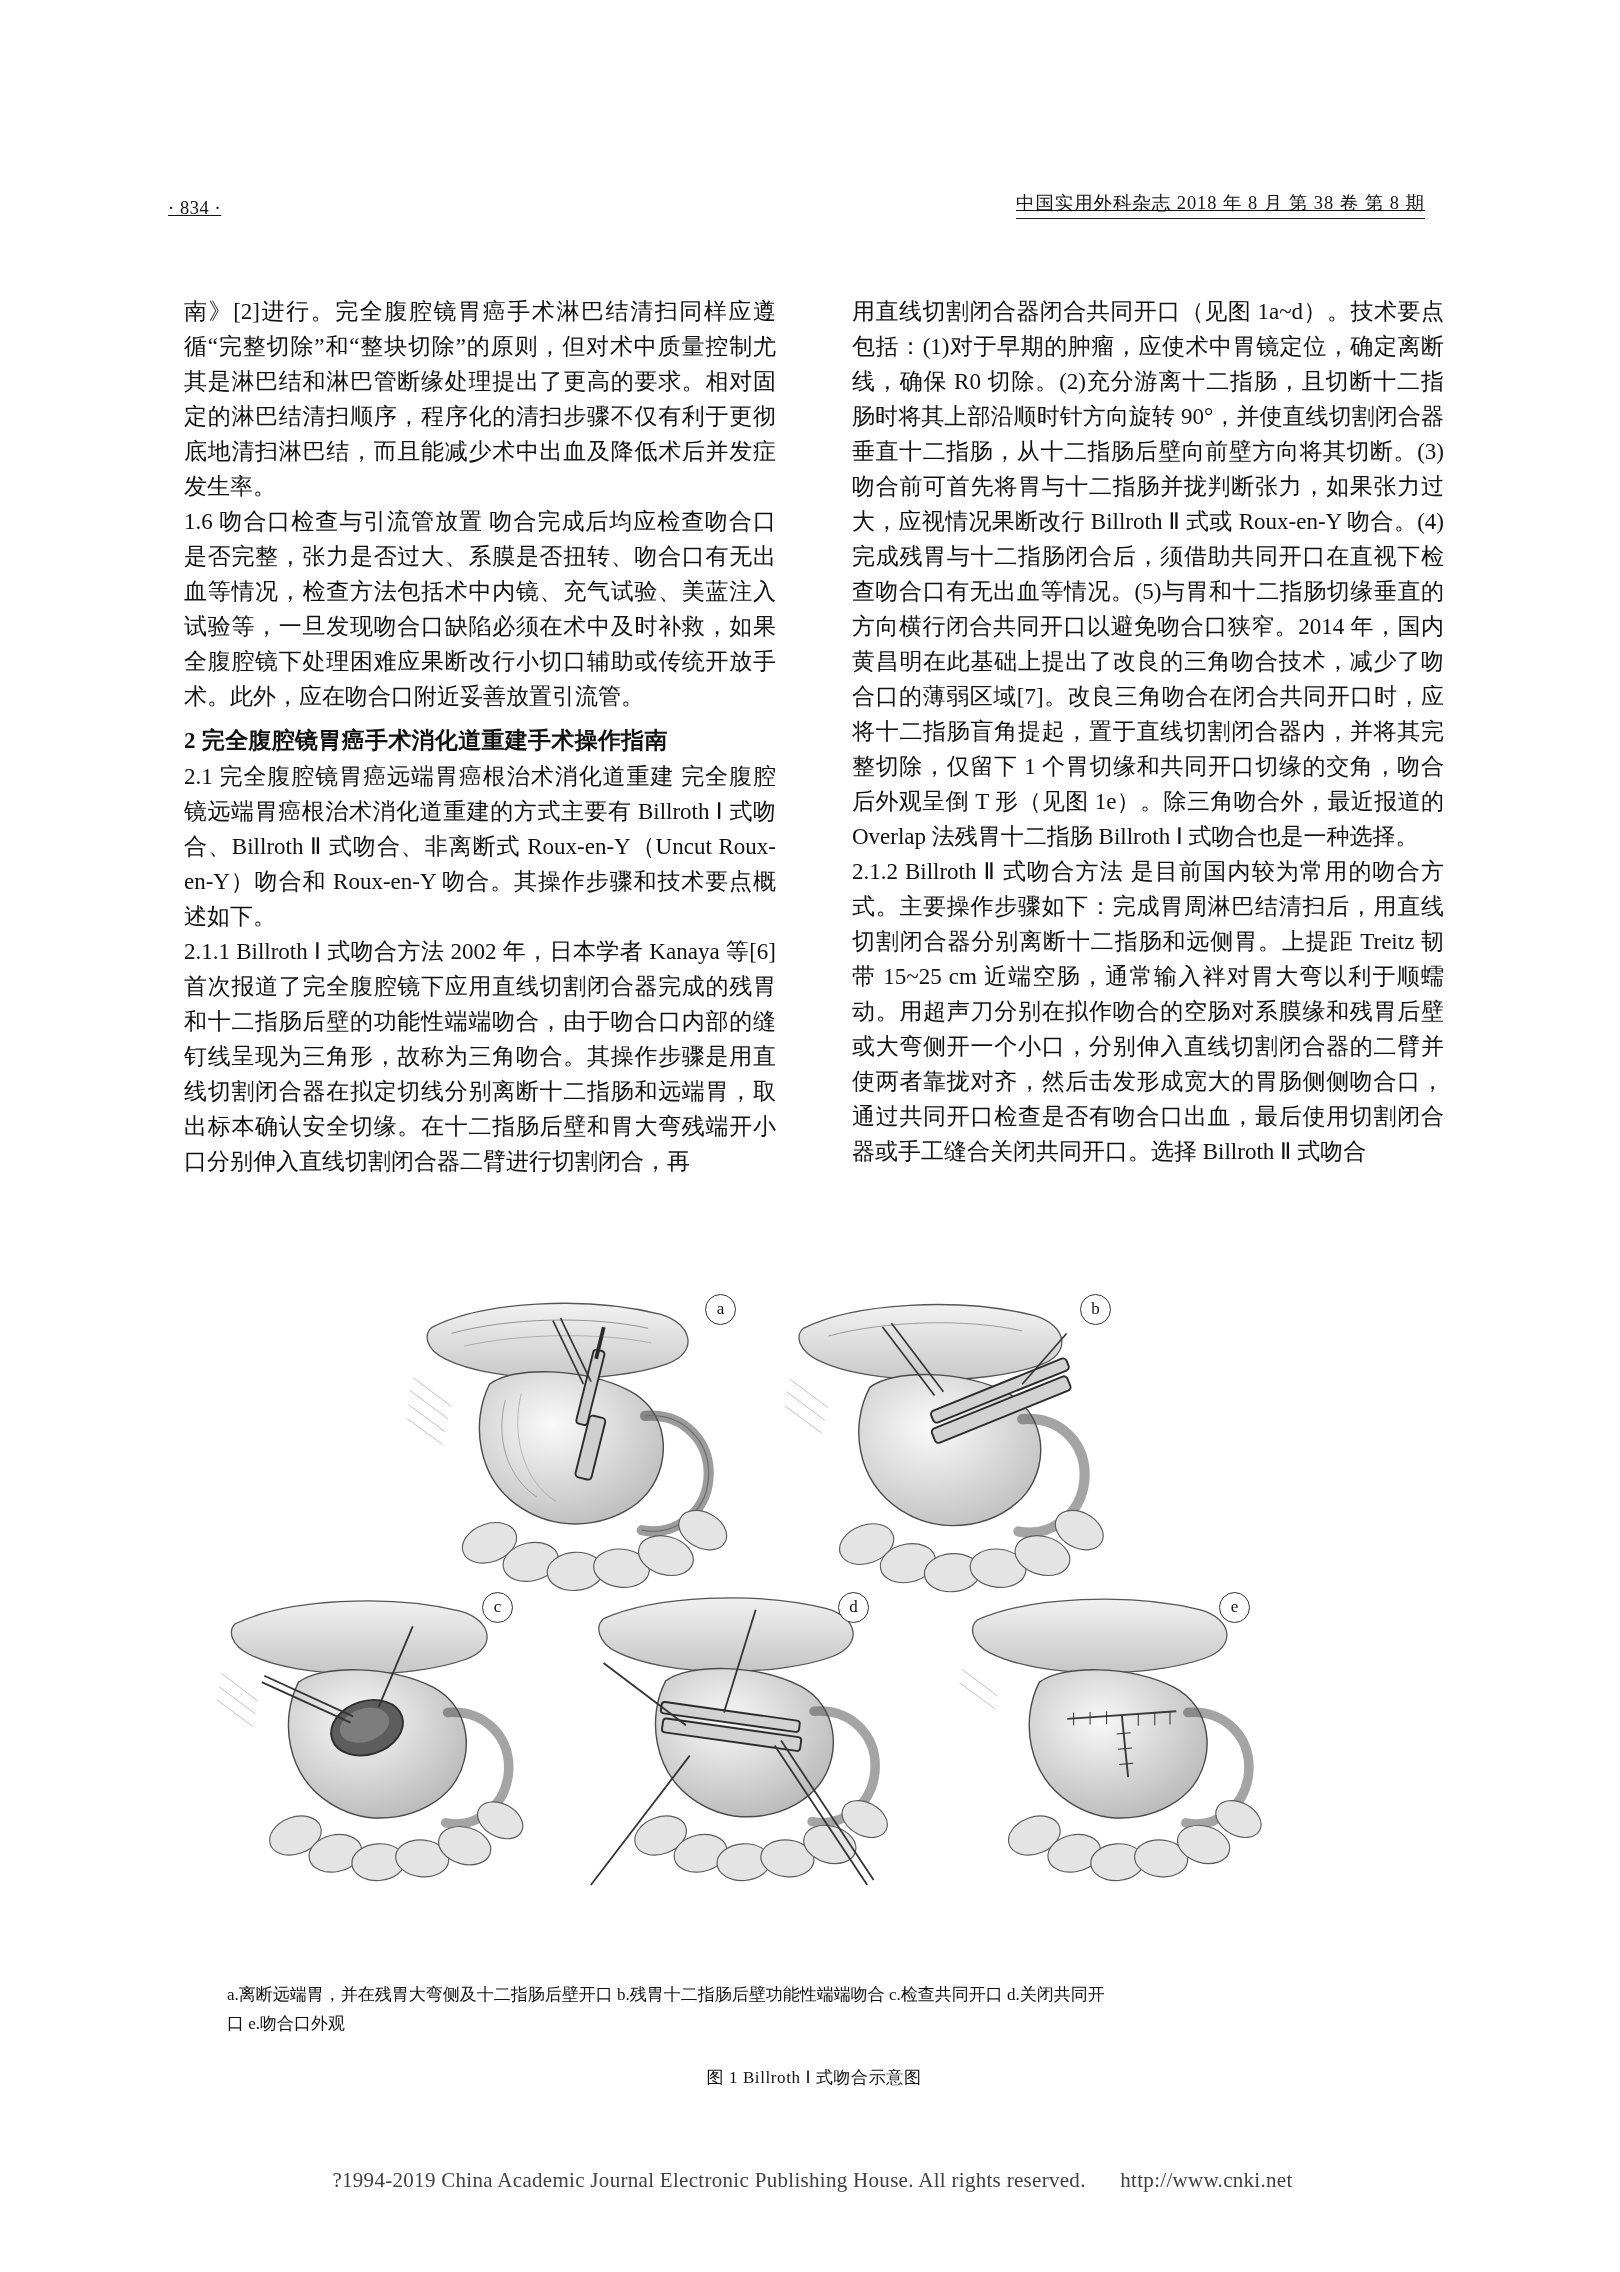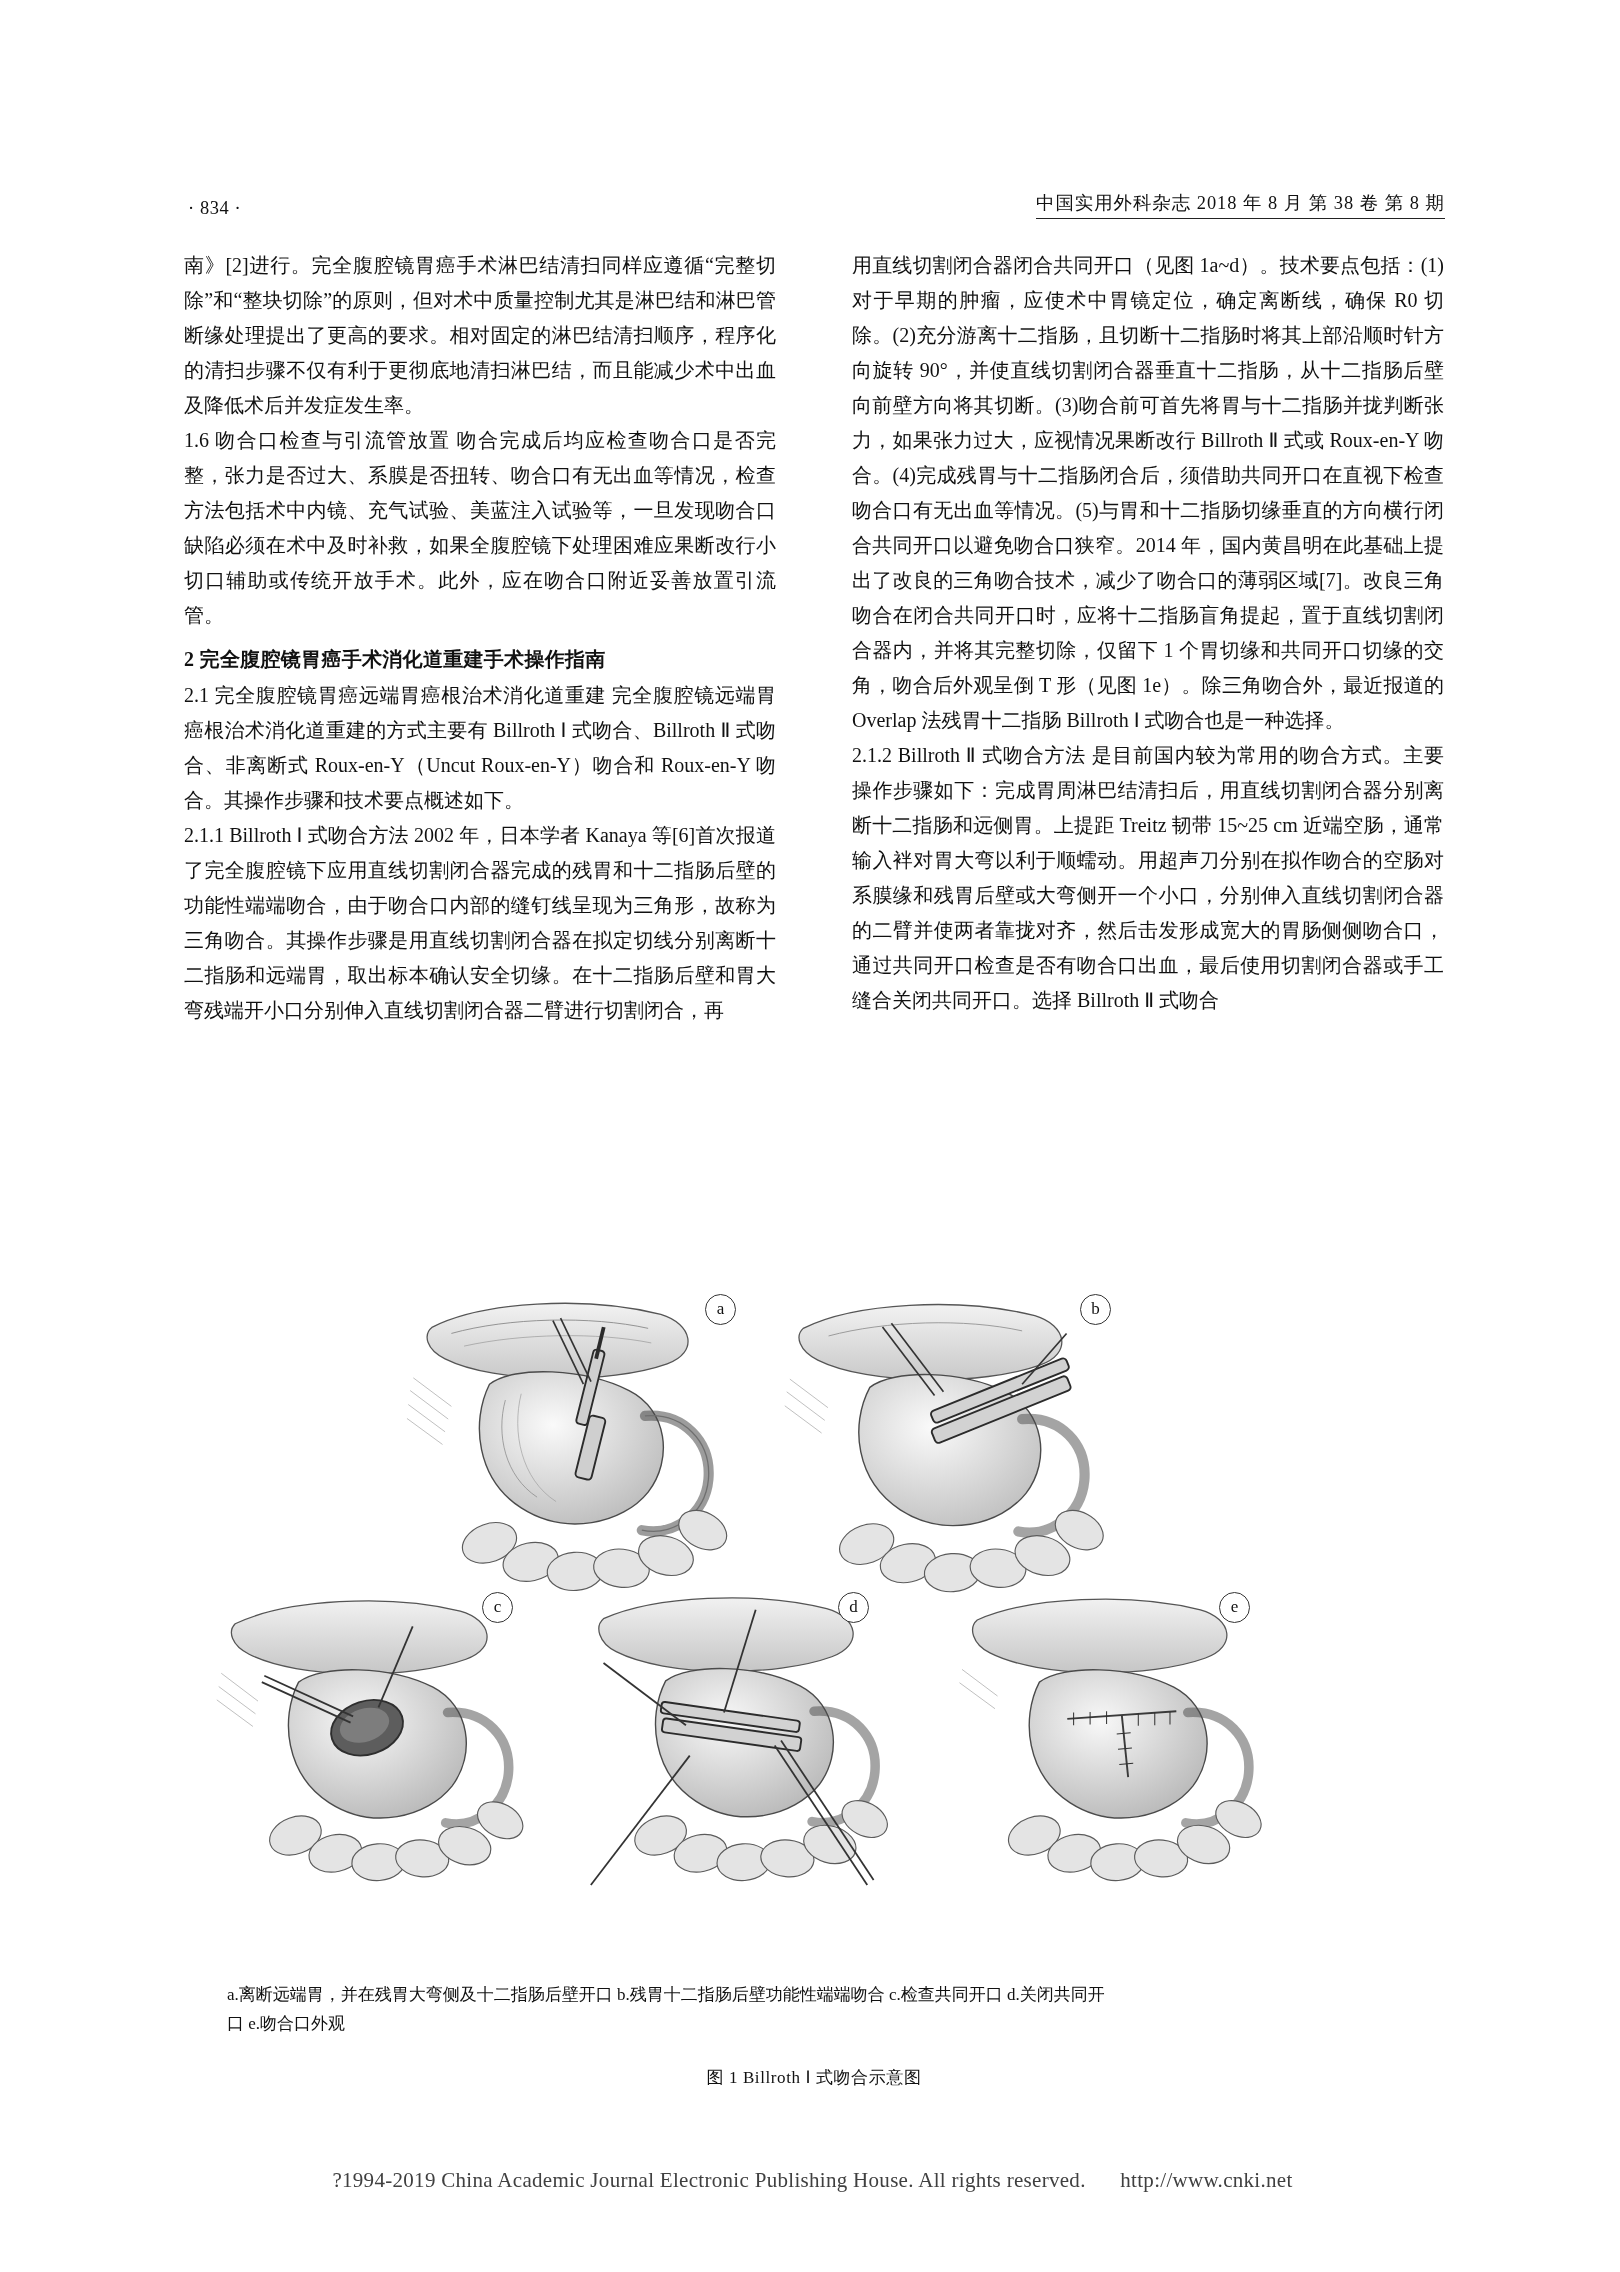--- a/index.html
+++ b/index.html
@@ -17,27 +17,28 @@
   }
   .page {
     position: absolute;
     left: 0; top: 0;
     width: 1620px;
     height: 2273px;
   }
   
   .header {
     position: absolute;
-    left: 188px;
+    left: 168px;
     top: 190px;
     width: 1257px;
     display: flex;
     justify-content: space-between;
     align-items: flex-end;
     font-size: 18.4px;
+    text-decoration: underline;
   }
   .page-num {
     font-family: "Liberation Serif", serif;
     letter-spacing: 0.6px;
   }
   .journal-line {
     border-bottom: 1.3px solid #222;
     padding-bottom: 2.5px;
     letter-spacing: 1px;
   }
@@ -45,24 +46,25 @@
   .columns {
     position: absolute;
     left: 184px;
     top: 248px;
     width: 1260px;
     display: flex;
     gap: 76px;
   }
   .col {
     width: 592px;
-    font-size: 20px;
+    font-size: 23px;
     line-height: 35px;
     text-align: justify;
     text-justify: inter-ideograph;
+    margin-top: 46px;
   }
   .col p {
     margin: 0;
     text-indent: 0;
   }
   .sec-head {
     font-weight: bold;
     margin-top: 9px !important;
     margin-bottom: 1.3px !important;
     letter-spacing: 0.3px;

